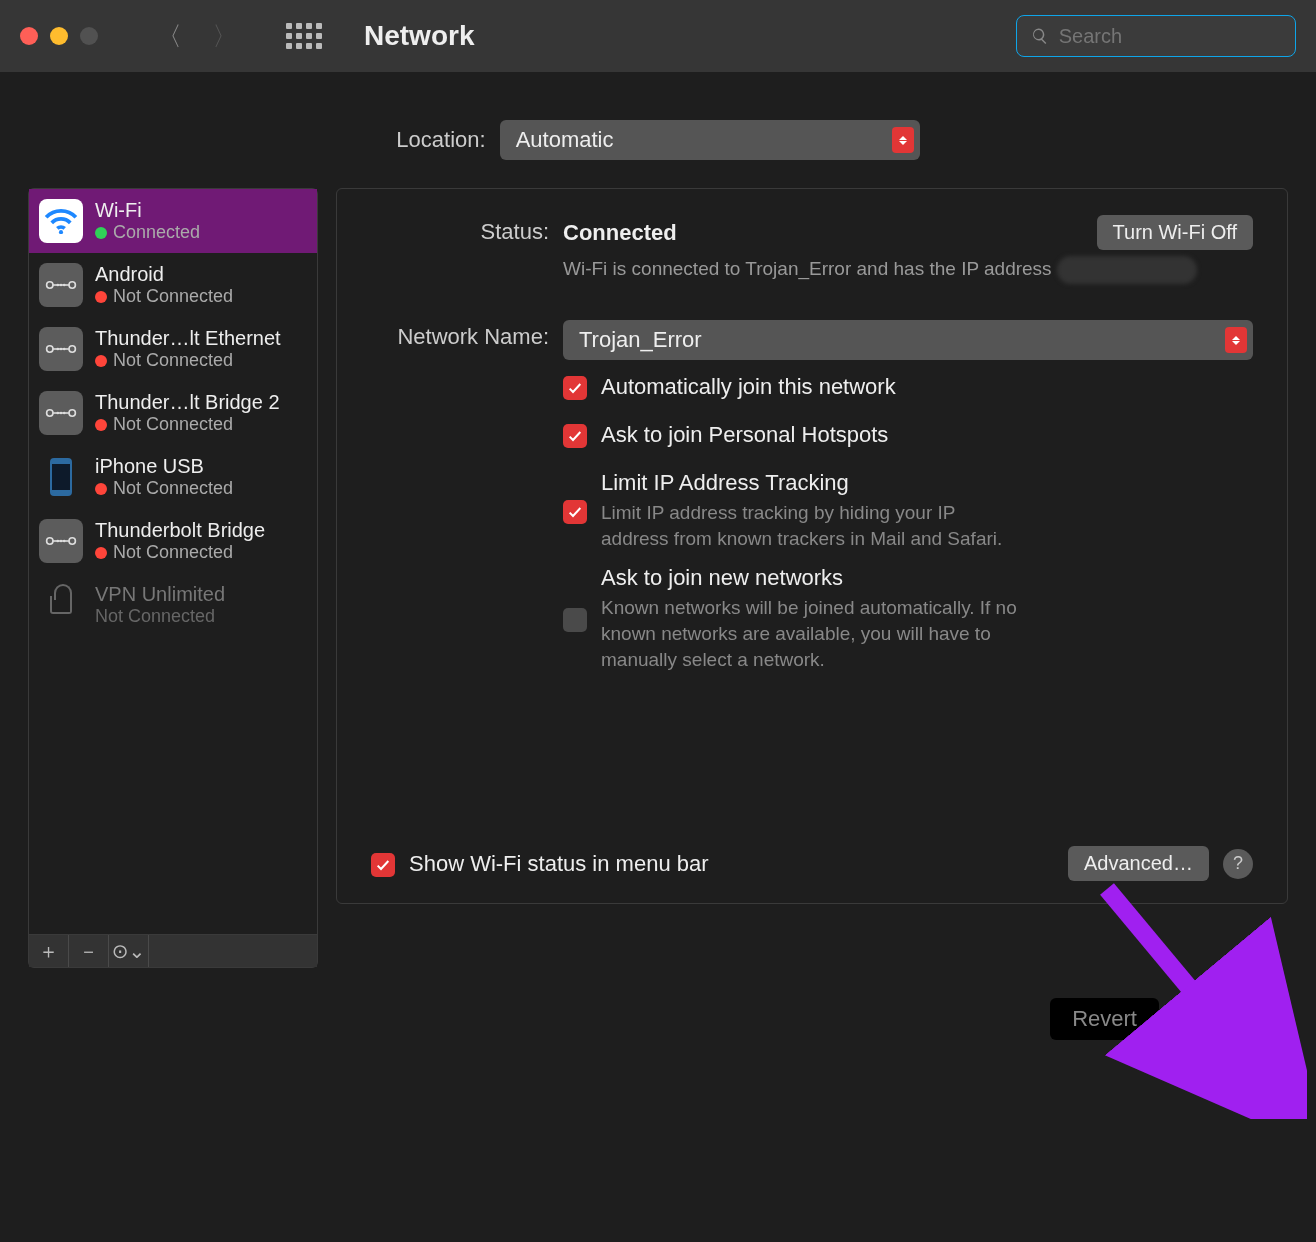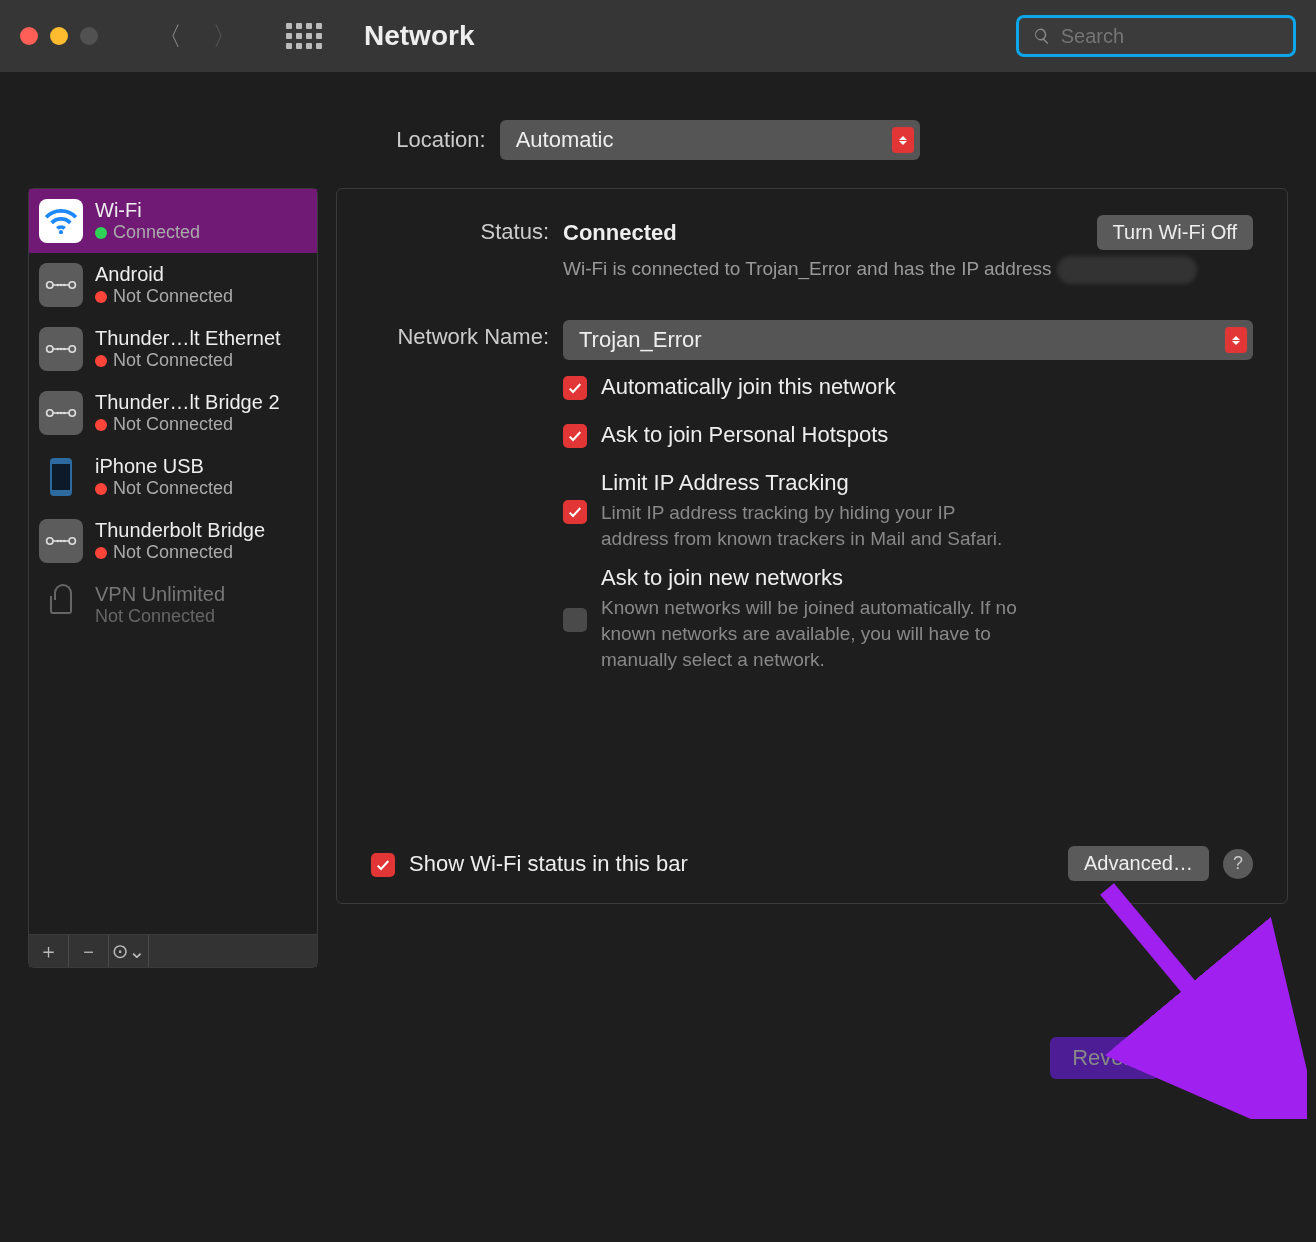--- a/index.html
+++ b/index.html
@@ -9,21 +9,21 @@
   .toolbar { height: 72px; background: #363636; display: flex; align-items: center; padding: 0 20px; gap: 18px; }
   .traffic { display: flex; gap: 12px; }
   .dot { width: 18px; height: 18px; border-radius: 50%; }
   .red { background: #ff5f57; } .yellow { background: #febc2e; } .green-dot-traffic { background: #515151; }
   .nav-arrows { display:flex; gap:30px; margin-left:40px; color:#888; }
   .nav-arrows span { font-size:26px; }
   .grid-icon { margin-left:30px; display:grid; grid-template-columns:repeat(4,6px); grid-template-rows:repeat(3,6px); gap:4px;}
   .grid-icon i { background:#bbb; border-radius:1px;}
   .title { margin-left:24px; font-size:28px; font-weight:600; color:#eee; }
   .spacer { flex:1; }
-  .search-wrap { display:flex; align-items:center; background:#3b3b3b; border:3px solid #0ea5e9; border-radius:8px; padding:6px 14px; width:280px; height:42px;}
+  .search-wrap { display:flex; align-items:center; background:#3b3b3b; border:1px solid #0ea5e9; border-radius:8px; padding:6px 14px; width:280px; height:42px;}
   .search-wrap svg { width:20px; height:20px; fill:#888; margin-right:10px;}
   .search-wrap input { background:transparent; border:none; outline:none; color:#888; font-size:20px; width:100%; }
 
   
   .location-row { display:flex; align-items:center; justify-content:center; gap:14px; margin:48px 0 28px; }
   .location-row label { font-size:22px; color:#ccc; }
   .select { display:flex; align-items:center; justify-content:space-between; background:#555; border-radius:6px; height:40px; padding:0 6px 0 16px; color:#eee; font-size:22px; }
   .select .caret { width:22px; height:26px; background:#e23636; border-radius:4px; display:flex; flex-direction:column; align-items:center; justify-content:center; gap:1px;}
   .select .caret::before,.select .caret::after{content:"";width:0;height:0;border-left:4px solid transparent;border-right:4px solid transparent;}
   .select .caret::before{border-bottom:4px solid #fff;} .select .caret::after{border-top:4px solid #fff;}
@@ -64,21 +64,21 @@
   .cb-sub{font-size:19px;color:#888;line-height:1.35;margin-top:4px;max-width:420px;}
 
   .bottom-bar{position:absolute;left:34px;right:34px;bottom:22px;display:flex;align-items:center;gap:14px;}
   .help-btn{width:30px;height:30px;border-radius:15px;background:#5a5a5a;color:#ccc;border:none;font-size:18px;}
 
   
   .annot-arrow{position:absolute; left:750px; top:690px; pointer-events:none;}
 
   
   .footer-btns{display:flex;justify-content:flex-end;gap:18px;padding:30px 40px 0;}
-  .footer-btns .btn{background:#4c1d95;color:#888;font-size:22px;padding:8px 22px;margin-top:39px;}
+  .footer-btns .btn{background:#000000;color:#888;font-size:22px;padding:8px 22px;}
 
   
   .phone-shape{width:22px;height:38px;border:2px solid #2c6aa0;border-radius:4px;background:linear-gradient(#2c6aa0 12%, #0d1a2a 12% 88%, #2c6aa0 88%);}
   
   .lock-shape{width:22px;height:18px;border:2px solid #666;border-top:none;border-radius:0 0 3px 3px;position:relative;}
   .lock-shape::before{content:"";position:absolute;top:-12px;left:2px;width:14px;height:14px;border:2px solid #666;border-bottom:none;border-radius:10px 10px 0 0;}
 
   .wifi-svg{width:34px;height:26px;}
 </style>
 </head>
@@ -324,21 +324,21 @@
       <line x1="20" y1="10" x2="170" y2="190" stroke="#a020f0" stroke-width="18" marker-end="url(#ah)"></line>
     </svg>
 
     <div class="bottom-bar">
       <div class="checkbox-row" style="margin:0">
         <span class="cb">
             <svg viewBox="0 0 24 24">
               <polyline points="4 13 9 18 20 6"></polyline>
             </svg>
           </span>
-        <span class="cb-label">Show Wi-Fi status in this bar</span>
+        <span class="cb-label">Show Wi-Fi status in menu bar</span>
       </div>
       <div style="flex:1"></div>
       <button class="btn">Advanced…</button>
       <button class="help-btn">?</button>
     </div>
   </div>
 </div>
 
 <div class="footer-btns">
   <button class="btn">Revert</button>

